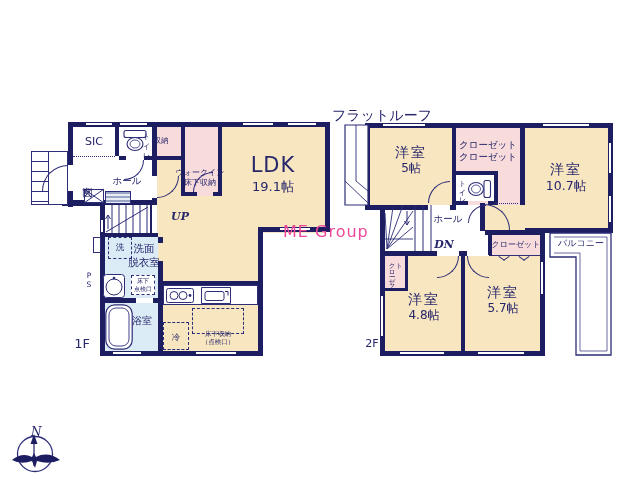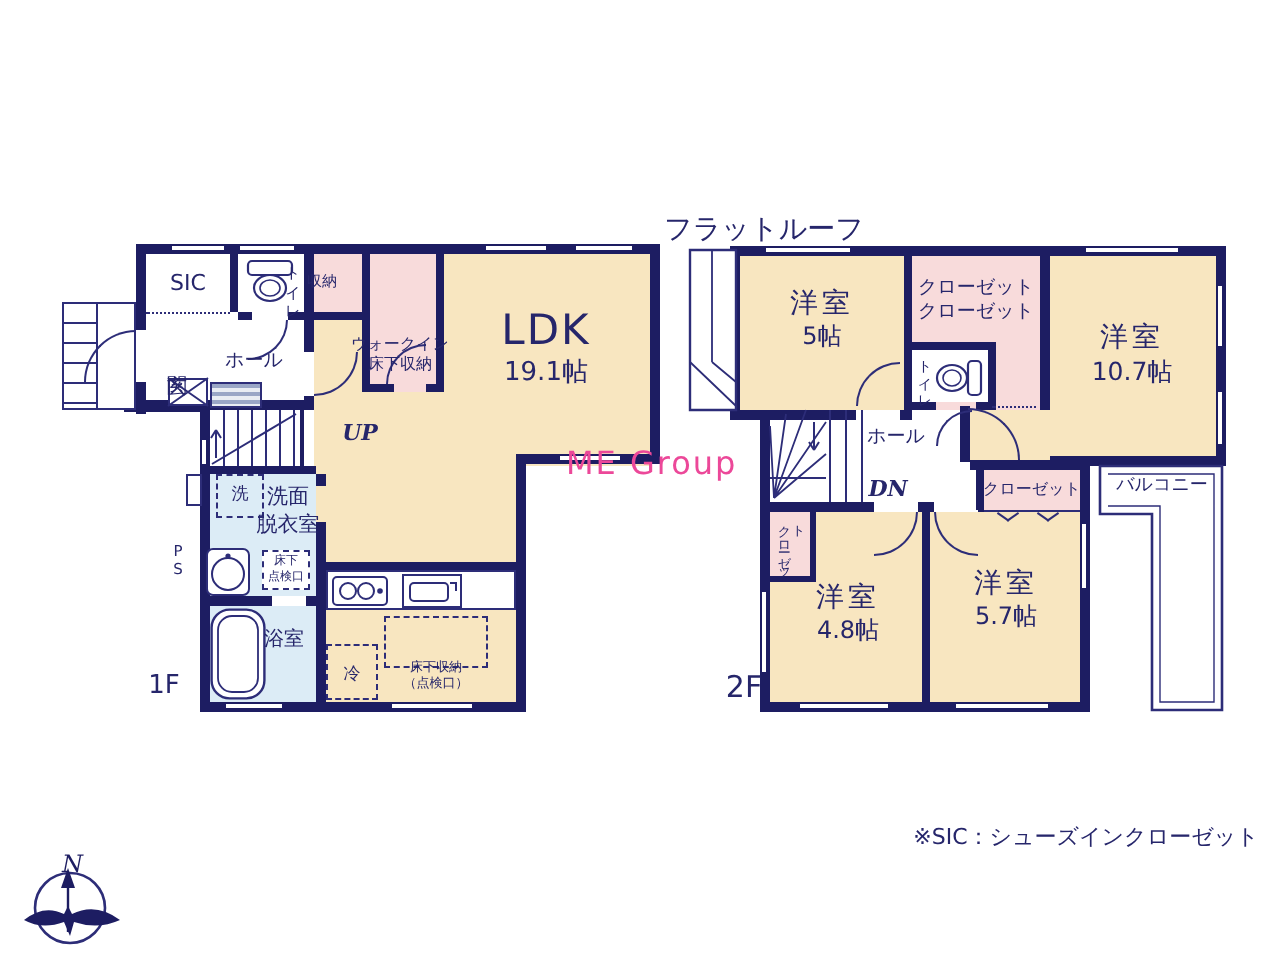--- a/index.html
+++ b/index.html
@@ -280,24 +280,23 @@
   <span class="lbl" style="left:516px;top:245px;font-size:8px">クローゼット</span>
   <span class="lbl" style="left:581px;top:244px;font-size:9px">バルコニー</span>
   <span class="lbl" style="left:424px;top:307px;font-size:12px">
     <b style="font-size:14px;letter-spacing:2px">洋室</b>
       <b>4.8帖</b>
   </span>
   <span class="lbl" style="left:503px;top:300px;font-size:12px">
     <b style="font-size:14px;letter-spacing:2px">洋室</b>
       <b>5.7帖</b>
   </span>
-  <span class="lbl" style="left:372px;top:344px;font-size:15px">2F</span>
+  <span class="lbl" style="left:372px;top:344px;font-size:11px">2F</span>
 
   <span class="wm" style="left:283px;top:222px">ME Group</span>
-  <span class="lbl" style="left:543px;top:419px;font-size:11px">※SIC：シューズインクローゼット</span>
   <svg style="left:8px;top:414px" width="58" height="60" viewBox="0 0 58 60">
     <circle cx="27" cy="40" r="17.5" fill="none" stroke="#2d2d78" stroke-width="1.3"></circle>
     <text x="23" y="22" font-size="12" font-style="italic" font-family="DejaVu Serif,serif" fill="#1d1d62">N</text>
     <path d="M26,24 V52" stroke="#1d1d62" stroke-width="1.2"></path>
     <path d="M26,20 L22.5,30 L29.5,30 Z" fill="#1d1d62"></path>
     <path d="M4,46 Q14,38 24,43 L26,39 L28,43 Q40,37 52,46 Q41,51 29,47 L27,54 L24,47 Q13,51 4,46 Z" fill="#1d1d62"></path>
   </svg>
 
 </div>
 

